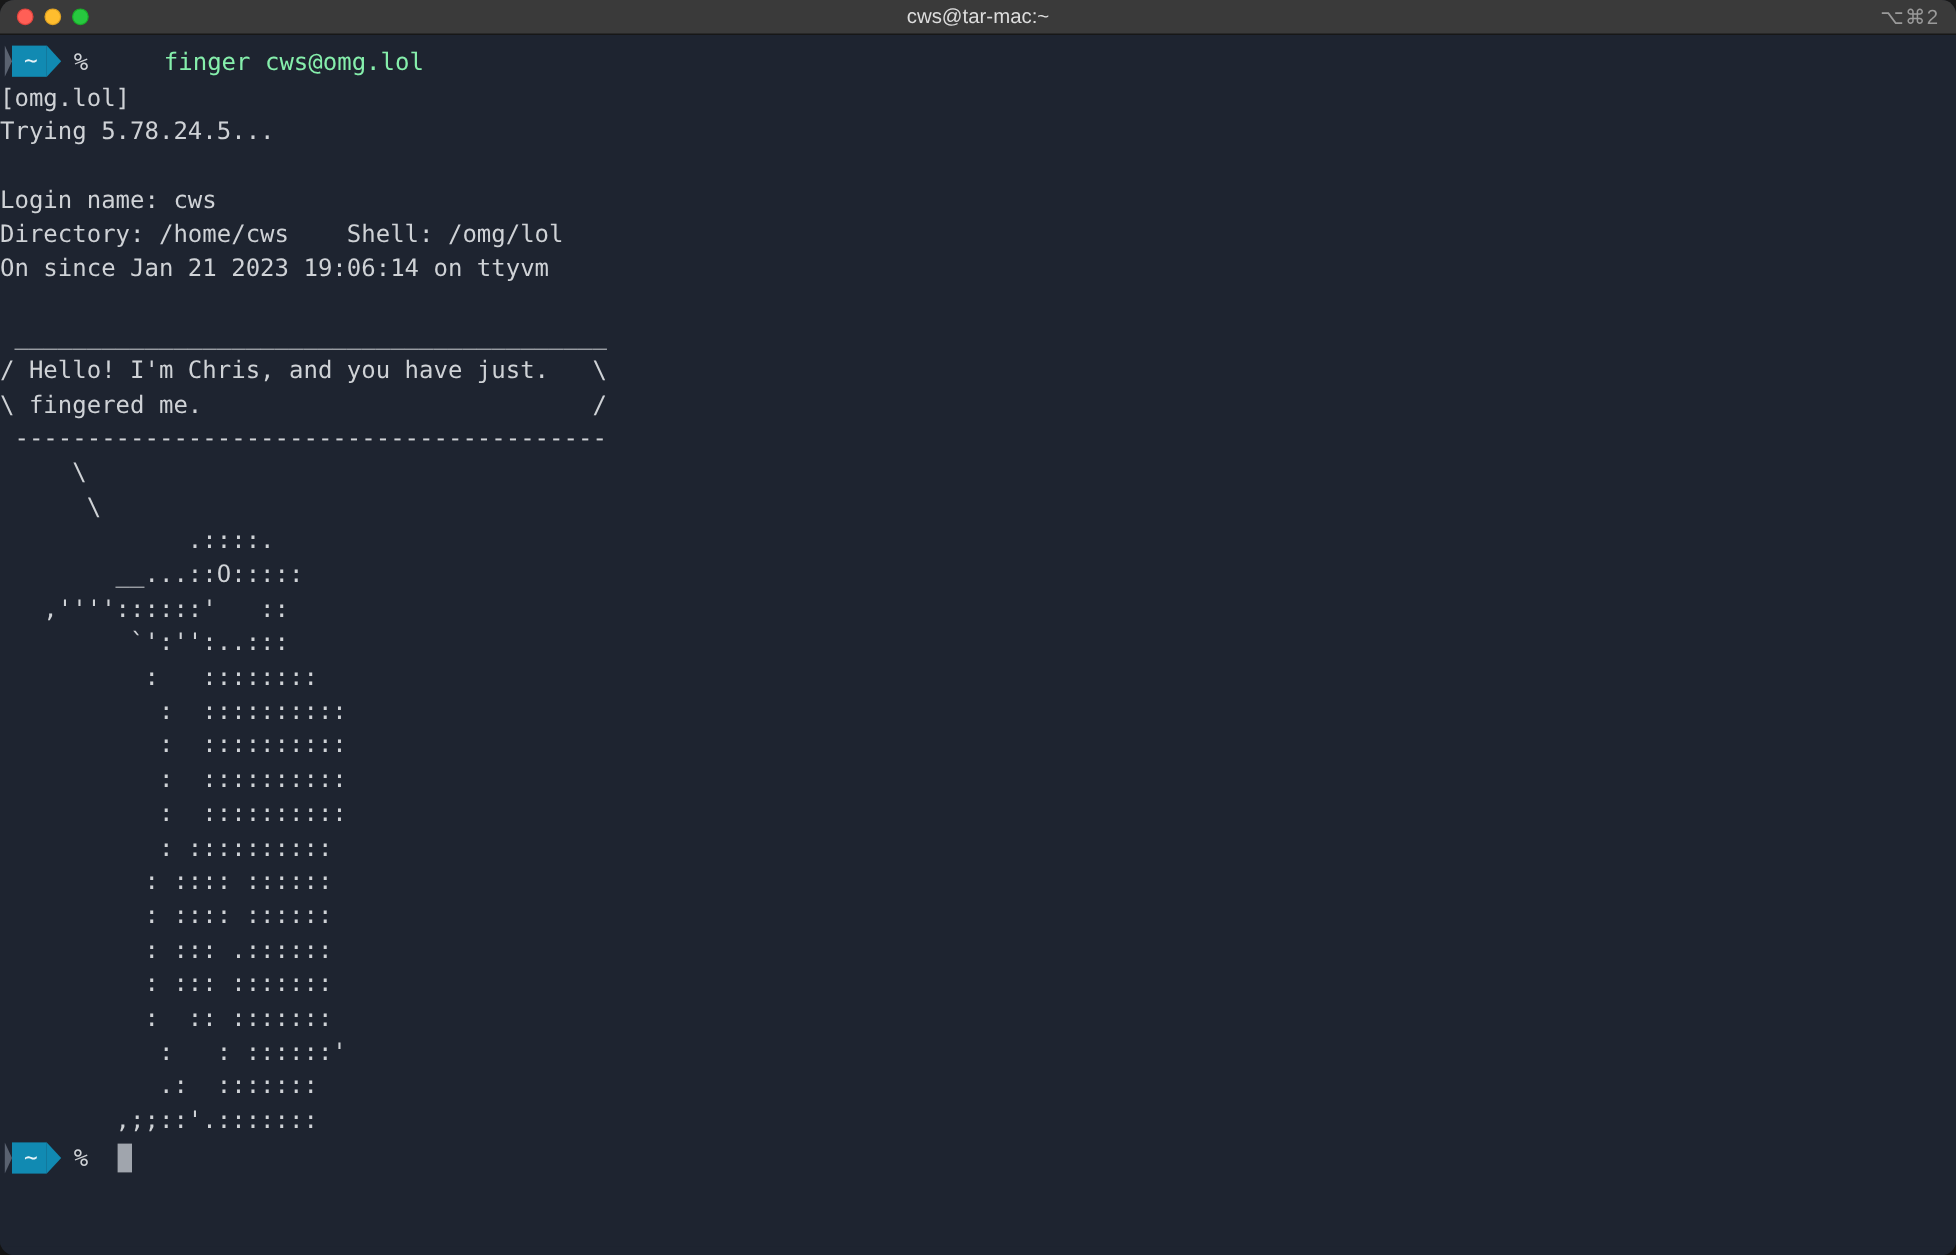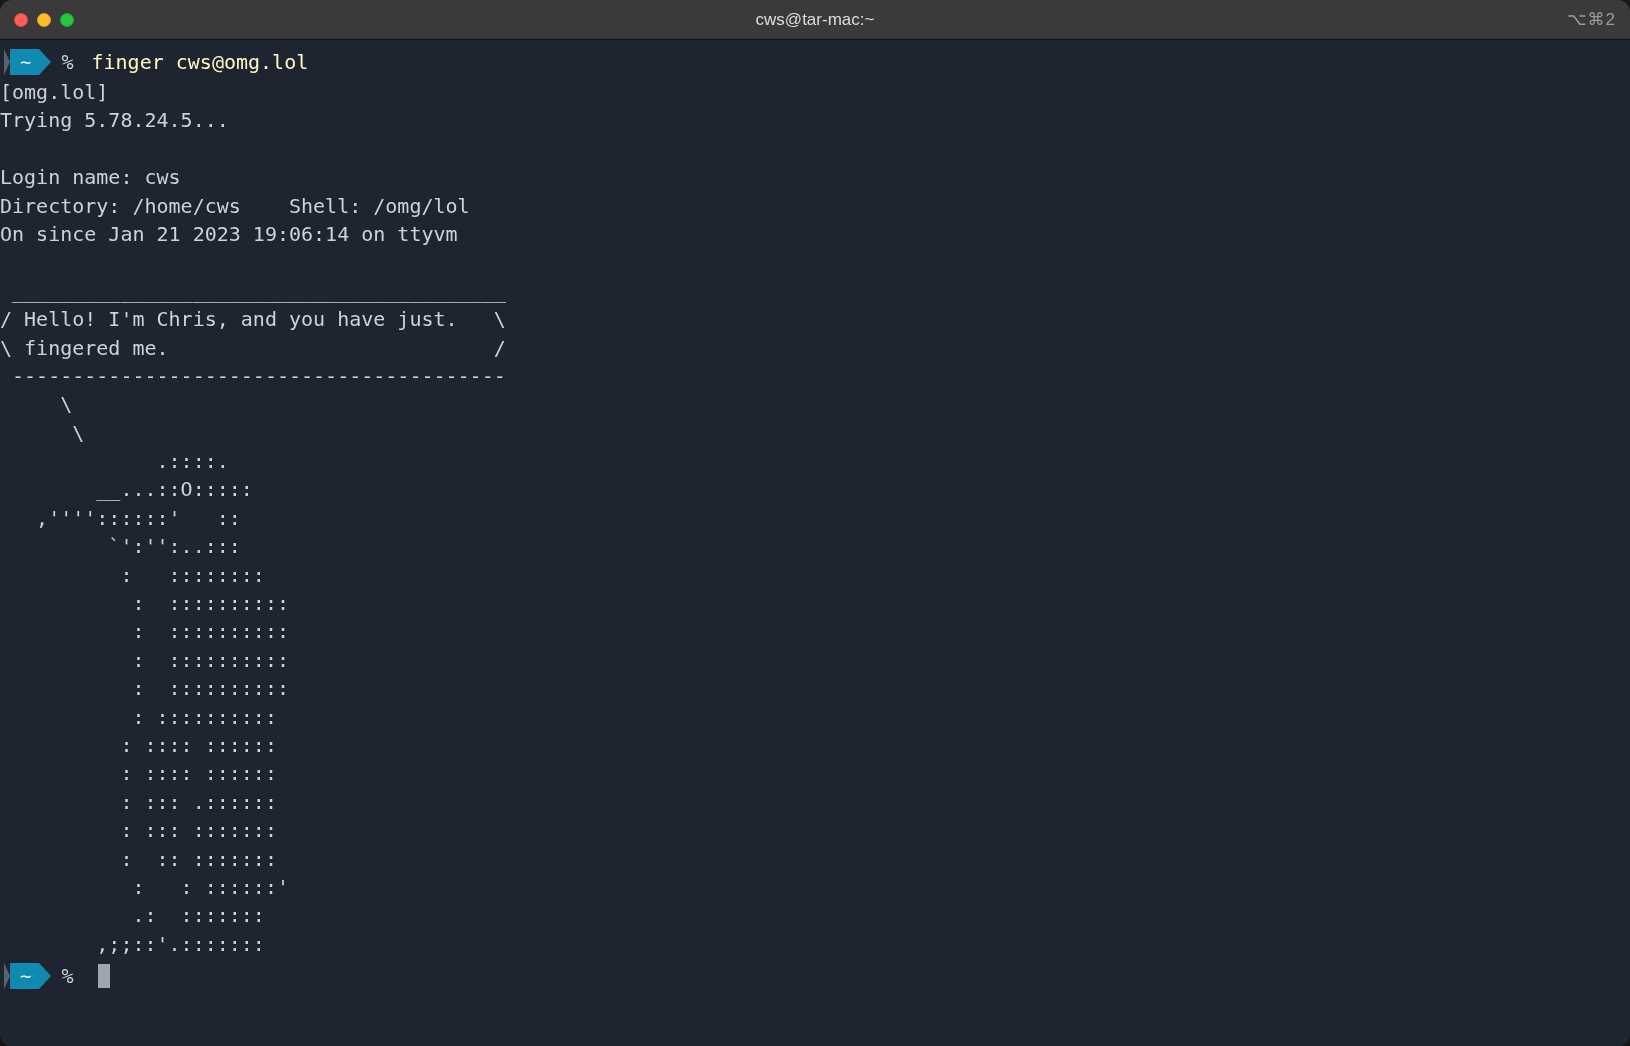--- a/index.html
+++ b/index.html
@@ -18,21 +18,21 @@
     .window {
       width: 1630px;
       height: 1046px;
       background: #1e2430;
       border-radius: 12px;
       overflow: hidden;
       position: relative;
       box-shadow: 0 20px 60px rgba(0,0,0,0.5);
     }
     .titlebar {
-      height: 40px;
+      height: 29px;
       background: #3a3a3a;
       display: flex;
       align-items: center;
       padding: 0 14px;
       position: relative;
       border-bottom: 1px solid #111;
     }
     .traffic-lights {
       display: flex;
       gap: 9px;
@@ -113,21 +113,22 @@
       border-bottom: 13px solid transparent;
       border-left: 6px solid #5a6270;
       margin-right: 0px;
     }
     .prompt-percent {
       color: #cfd2d6;
       margin-right: 18px;
       font-size: 20px;
     }
     .command {
-      color: #fef9c3;
+      color: #86efac;
+      margin-left: 45px;
     }
     .output {
       padding: 0 0;
       white-space: pre;
       font-variant-ligatures: none;
     }
     .cursor {
       display: inline-block;
       width: 12px;
       height: 24px;

